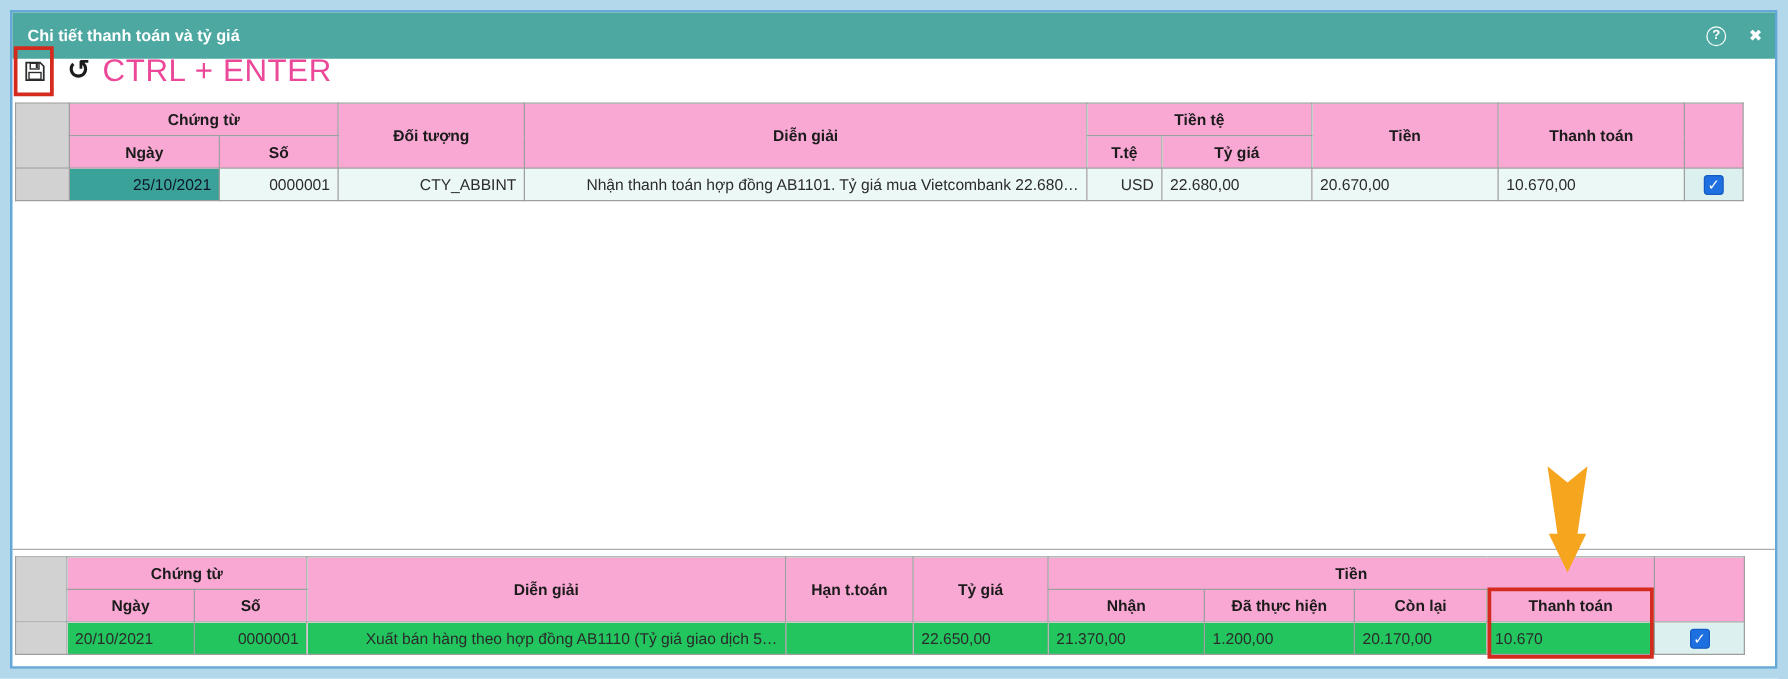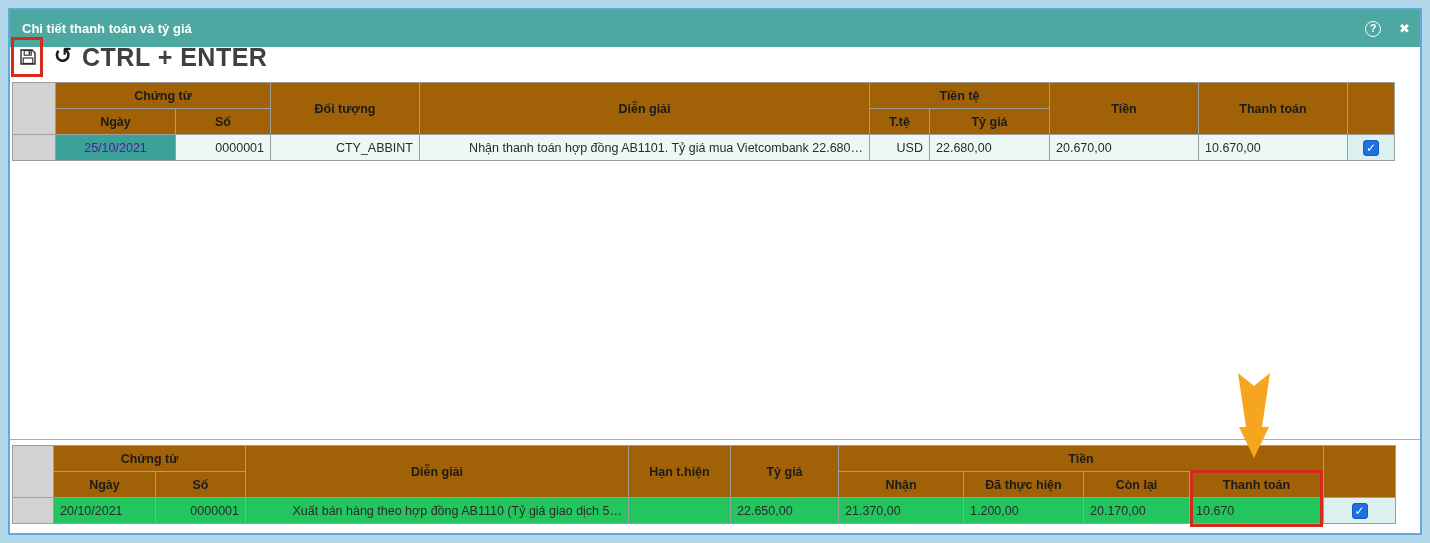--- a/index.html
+++ b/index.html
@@ -18,35 +18,35 @@
                  color:#fff; font-size:10.5px; font-weight:bold; line-height:13px; text-align:center; cursor:pointer; }
   .close-x { color:#fff; font-size:13px; font-weight:bold; cursor:pointer; line-height:16px; }
 
   .save-highlight { position:absolute; left:1px; top:27px; width:32px; height:40px;
                     border:3px solid #D52B1E; z-index:30; }
   .save-btn { position:absolute; left:6px; top:35px; width:24px; height:24px; display:flex;
               align-items:center; justify-content:center; cursor:pointer; z-index:31; }
   .refresh-btn { position:absolute; left:40px; top:31px; width:26px; height:30px;
                  font-size:22px; font-weight:bold; color:#1c1c1c; cursor:pointer;
                  display:flex; align-items:center; justify-content:center; }
-  .shortcut { position:absolute; left:72px; top:33px; font-size:25px; font-weight:bold;
-              color:#404040; letter-spacing:0.5px; white-space:nowrap; }
+  .shortcut { position:absolute; left:72px; top:33px; font-size:25px; font-weight:normal;
+              color:#ec4899; letter-spacing:0.5px; white-space:nowrap; }
 
   table.grid { position:absolute; border-collapse:collapse; table-layout:fixed;
                font-size:12.5px; color:#2b2b2b; background:#fff; }
   table.grid th, table.grid td { border:1px solid #9E9E9E; height:26px; padding:0 6px;
                overflow:hidden; white-space:nowrap; }
-  table.grid th { background:#a16207; font-weight:bold; text-align:center; color:#1b1b1b; }
+  table.grid th { background:#f9a8d4; font-weight:bold; text-align:center; color:#1b1b1b; }
   th.sel, td.sel { background:#D2D2D2 !important; }
   td.txt { text-align:right; }
   td.num { }
   td.ellip { text-overflow:ellipsis; }
   .row-top td { background:#ECF8F6; }
   .row-bot td { background:#22c55e; }
-  td.cell-selected { background:#3BA29A !important; color:#4c1d95; text-align:center; }
+  td.cell-selected { background:#3BA29A !important; color:#0f172a; text-align:right; }
   td.cbx-cell { background:#DCF1EF !important; text-align:center; padding:0; }
 
   .cbx { display:inline-block; width:16px; height:16px; background:#1E6FE0;
          border:1px solid #155CC2; border-radius:3px; color:#fff; font-size:12px;
          font-weight:bold; line-height:15px; text-align:center; cursor:pointer; vertical-align:middle; }
 
   .separator { position:absolute; left:0; top:429px; width:1410px; height:1px; background:#ACACAC; }
 
   .arrow-anno { position:absolute; left:1226px; top:361px; width:36px; height:90px; z-index:25; }
   .thanh-toan-highlight { position:absolute; left:1180px; top:460px; width:133px; height:57px;
@@ -143,21 +143,21 @@
           <col style="width:120px">
           <col style="width:106px">
         <col style="width:134px">
           <col style="width:72px">
       </colgroup>
       <thead>
         <tr>
           <th class="sel" rowspan="2"></th>
           <th colspan="2">Chứng từ</th>
           <th rowspan="2">Diễn giải</th>
-          <th rowspan="2">Hạn t.hiện</th>
+          <th rowspan="2">Hạn t.toán</th>
           <th rowspan="2">Tỷ giá</th>
           <th colspan="4">Tiền</th>
           <th rowspan="2"></th>
         </tr>
         <tr>
           <th>Ngày</th>
           <th>Số</th>
           <th>Nhận</th>
           <th>Đã thực hiện</th>
           <th>Còn lại</th>

